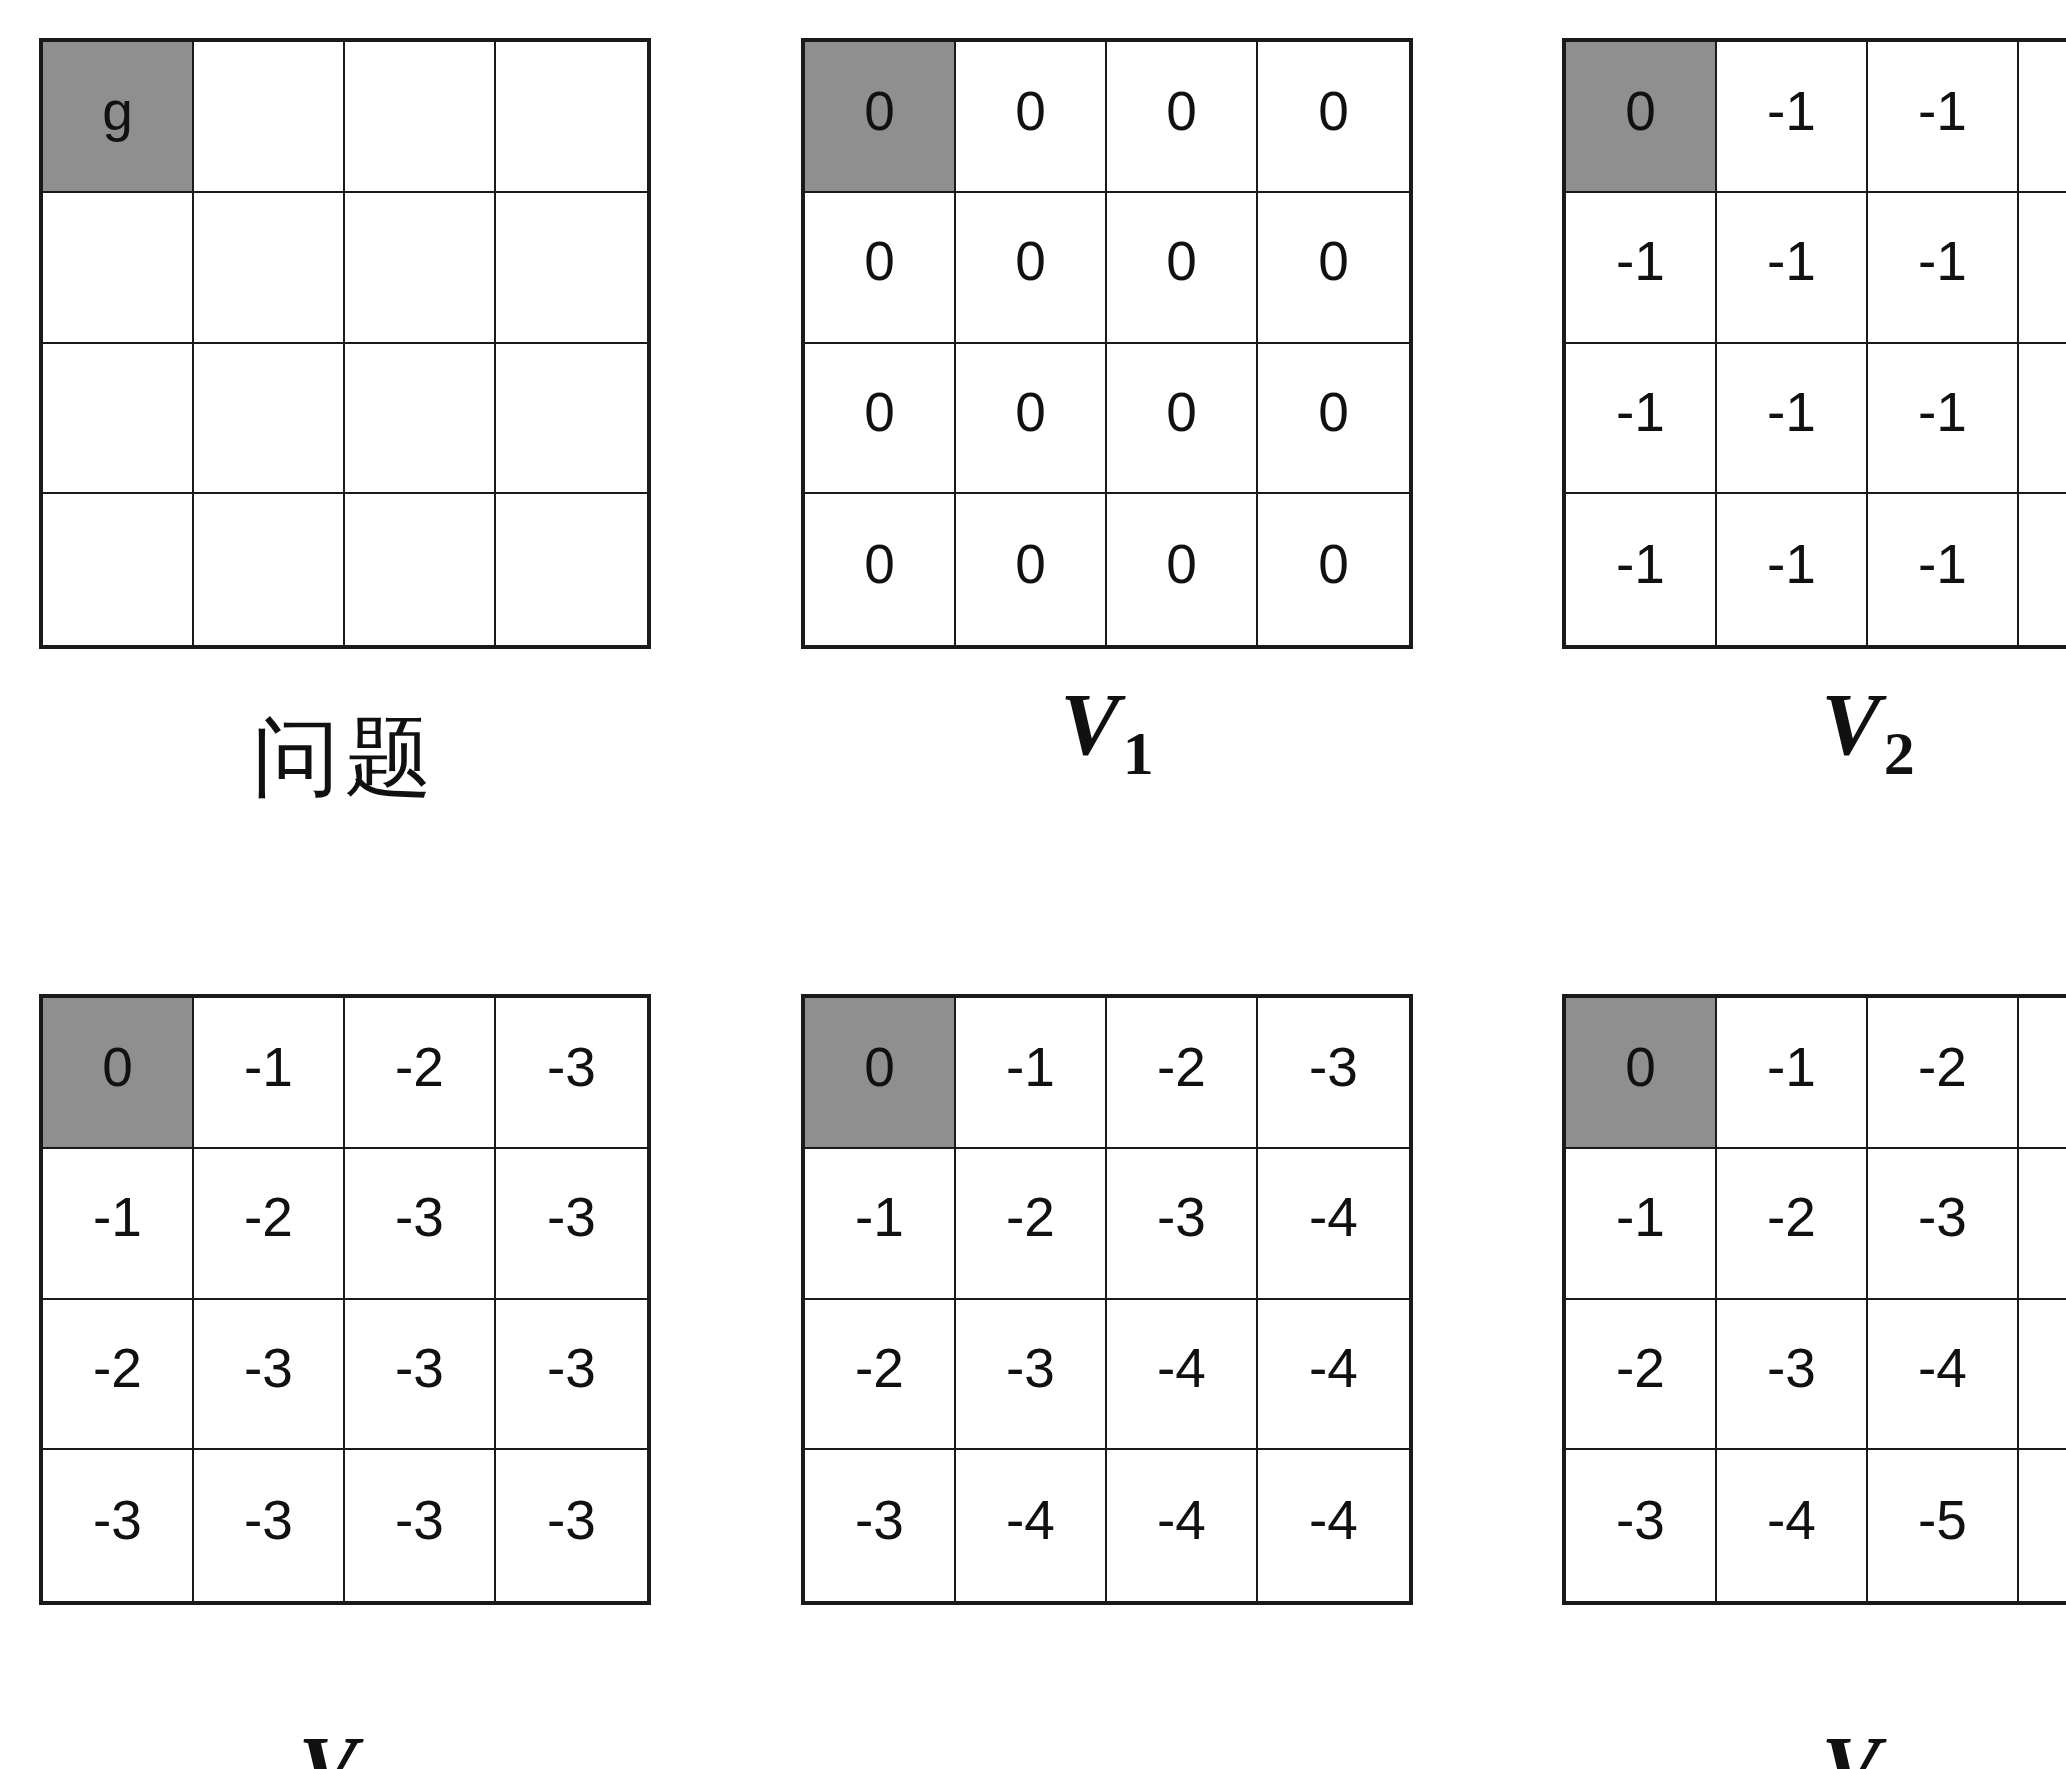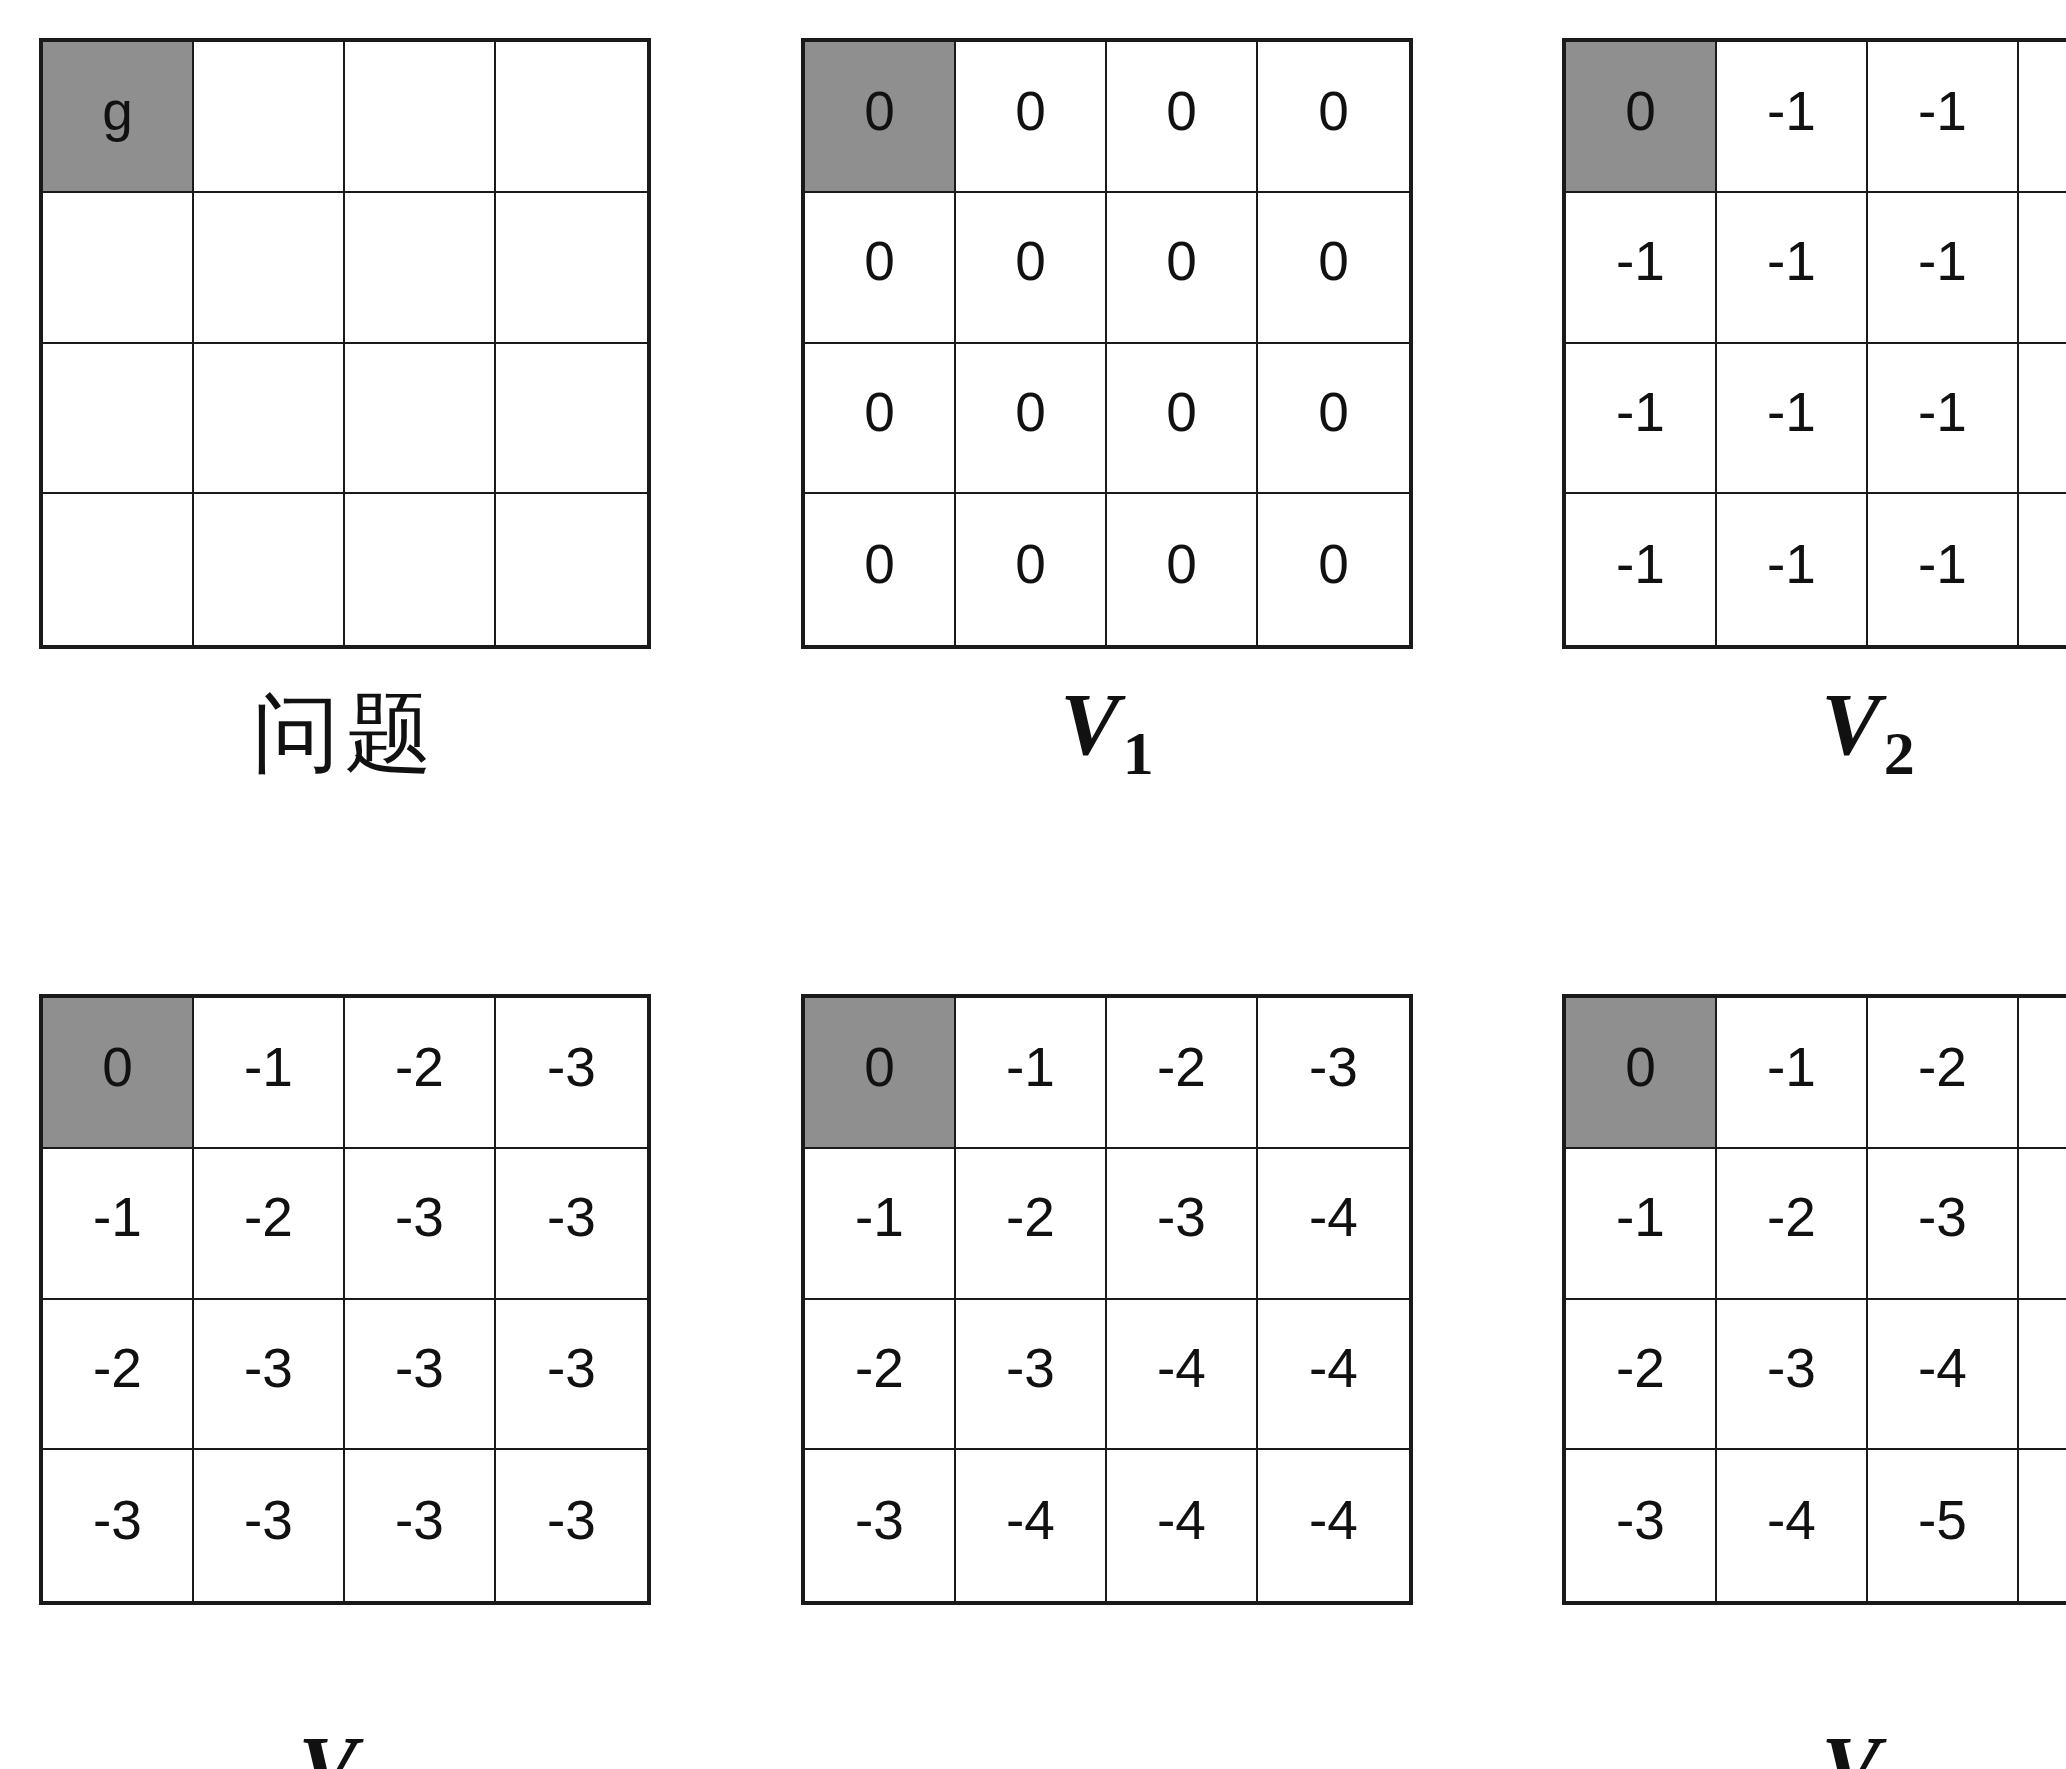--- a/index.html
+++ b/index.html
@@ -72,21 +72,21 @@
 
   .caption {
     position: absolute;
     width: 612px;
     text-align: center;
     color: #111111;
     white-space: nowrap;
   }
 
   .caption-cn {
-    top: 675px;
+    top: 699px;
     font-family: "DejaVu Serif", serif;
     font-size: 87px;
     font-weight: 400;
     letter-spacing: 5.8px;
   }
 
   .caption-v {
     font-family: Liberation Serif, serif;
     font-style: italic;
     font-weight: bold;

